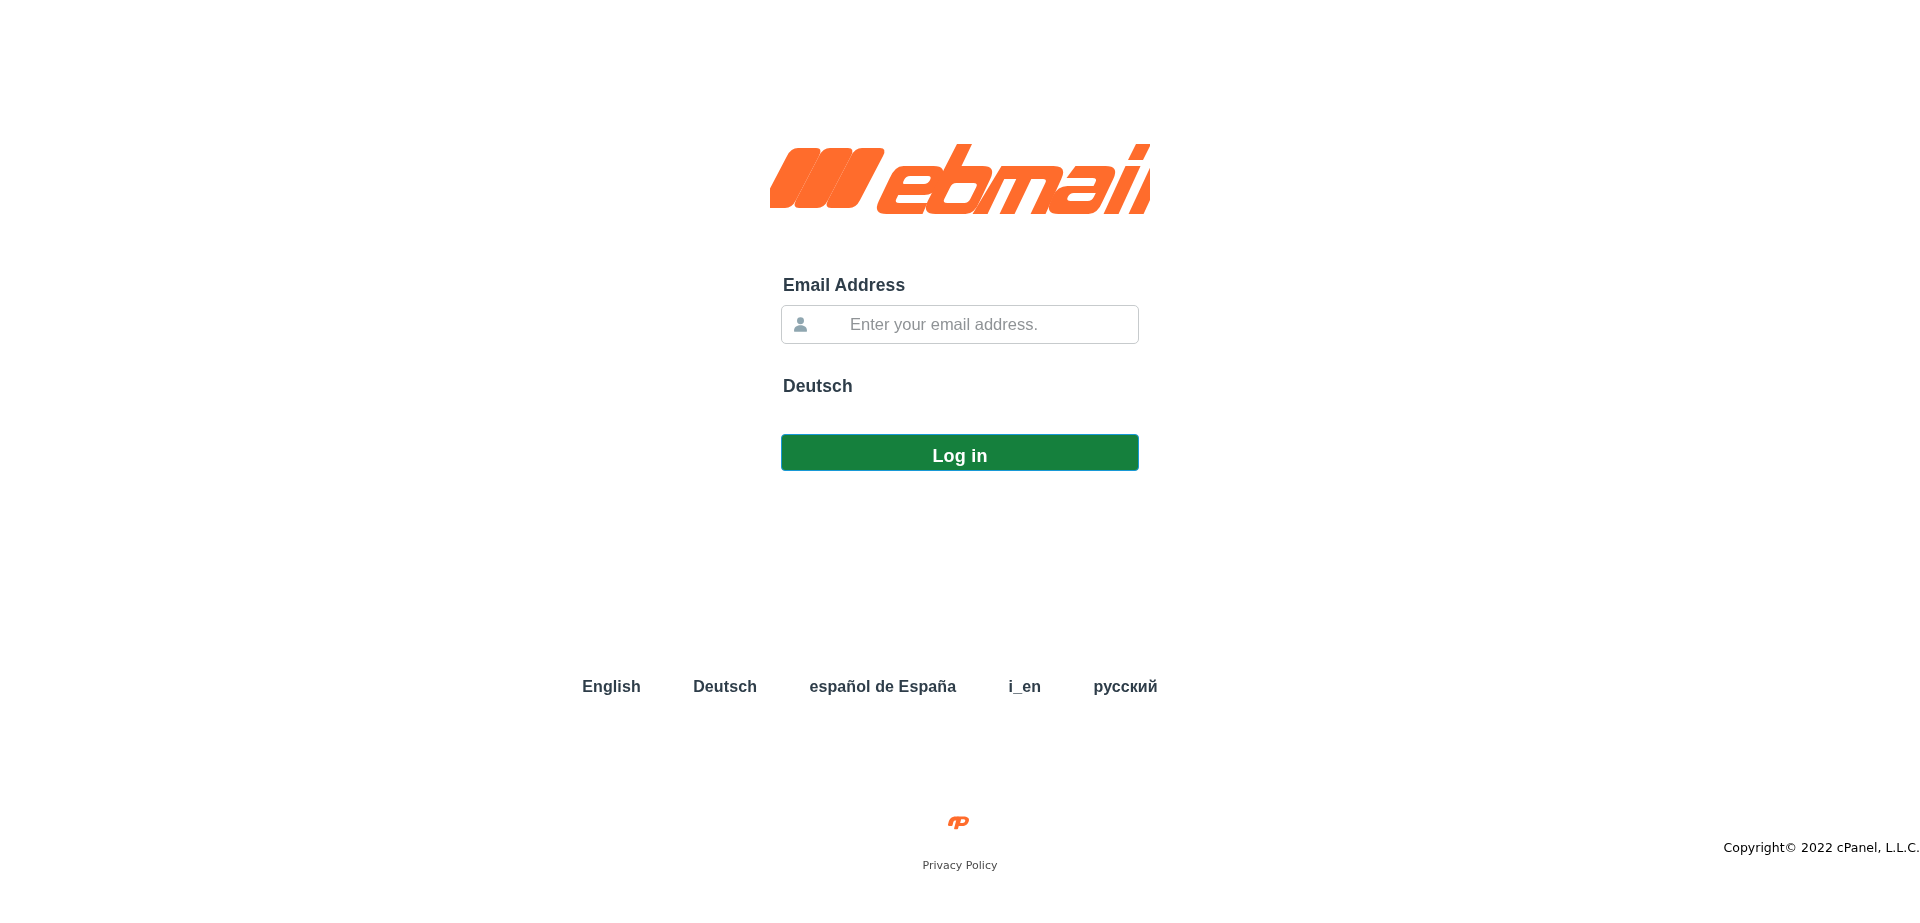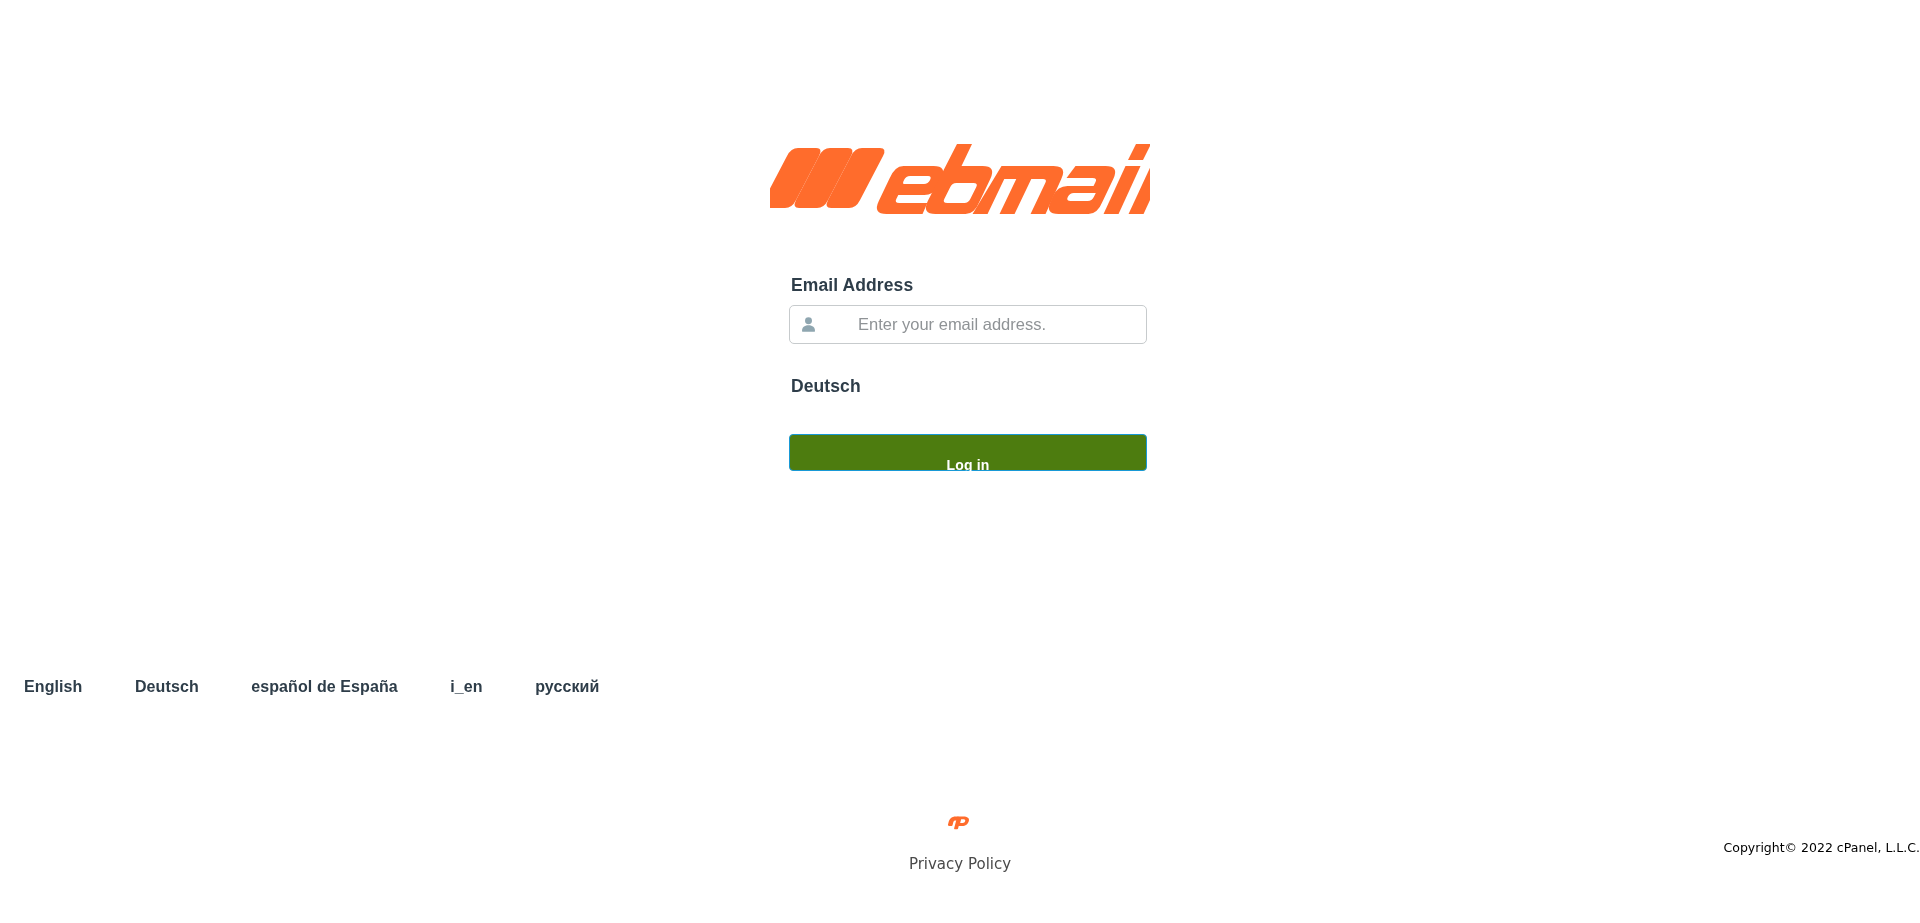--- a/index.html
+++ b/index.html
@@ -35,21 +35,20 @@
     display: inline-block;
     vertical-align: top;
   }
 
   
   .form-block {
     position: absolute;
     left: 781px;
     top: 275px;
     width: 358px;
-    margin-left: 8px;
   }
 
   .field-label {
     font-size: 17.5px;
     font-weight: bold;
     color: #2e3d49;
     letter-spacing: 0.1px;
     margin: 0 0 9px 2px;
     line-height: 1.2;
   }
@@ -89,41 +88,41 @@
   }
 
   .field-gap { height: 32px; }
 
   .btn-gap { height: 28px; }
 
   .login-button {
     display: block;
     width: 100%;
     height: 37px;
-    background: #4d7c0f;
+    background: #15803d;
     border: 1px solid #1899d6;
     border-radius: 4px;
     color: #ffffff;
     font-family: "Liberation Sans", sans-serif;
-    font-size: 14px;
+    font-size: 18px;
     font-weight: bold;
     letter-spacing: 0.2px;
     cursor: pointer;
-    padding: 13px;
+    padding: 4px;
     line-height: 35px;
     text-align: center;
   }
 
   
   .locale-row {
     position: absolute;
     left: 0;
     top: 678px;
     width: 1740px;
-    text-align: left;
+    text-align: center;
     white-space: nowrap;
   }
   .locale-link {
     display: inline-block;
     font-size: 16px;
     font-weight: bold;
     color: #2e3d49;
     text-decoration: none;
     margin: 0 24px;
     letter-spacing: 0.1px;
@@ -146,21 +145,21 @@
   .footer-text {
     font-family: "DejaVu Sans", sans-serif;
     font-size: 12.5px;
     color: #000000;
     line-height: 14px;
     margin: 0;
     text-align: right;
   }
   .footer-link {
     font-family: "DejaVu Sans", sans-serif;
-    font-size: 15px;
+    font-size: 11px;
     color: #4a4a4a;
     text-decoration: none;
     line-height: 14px;
     cursor: pointer;
   }
 </style>
 </head>
 <body>
 
 <div class="page">

